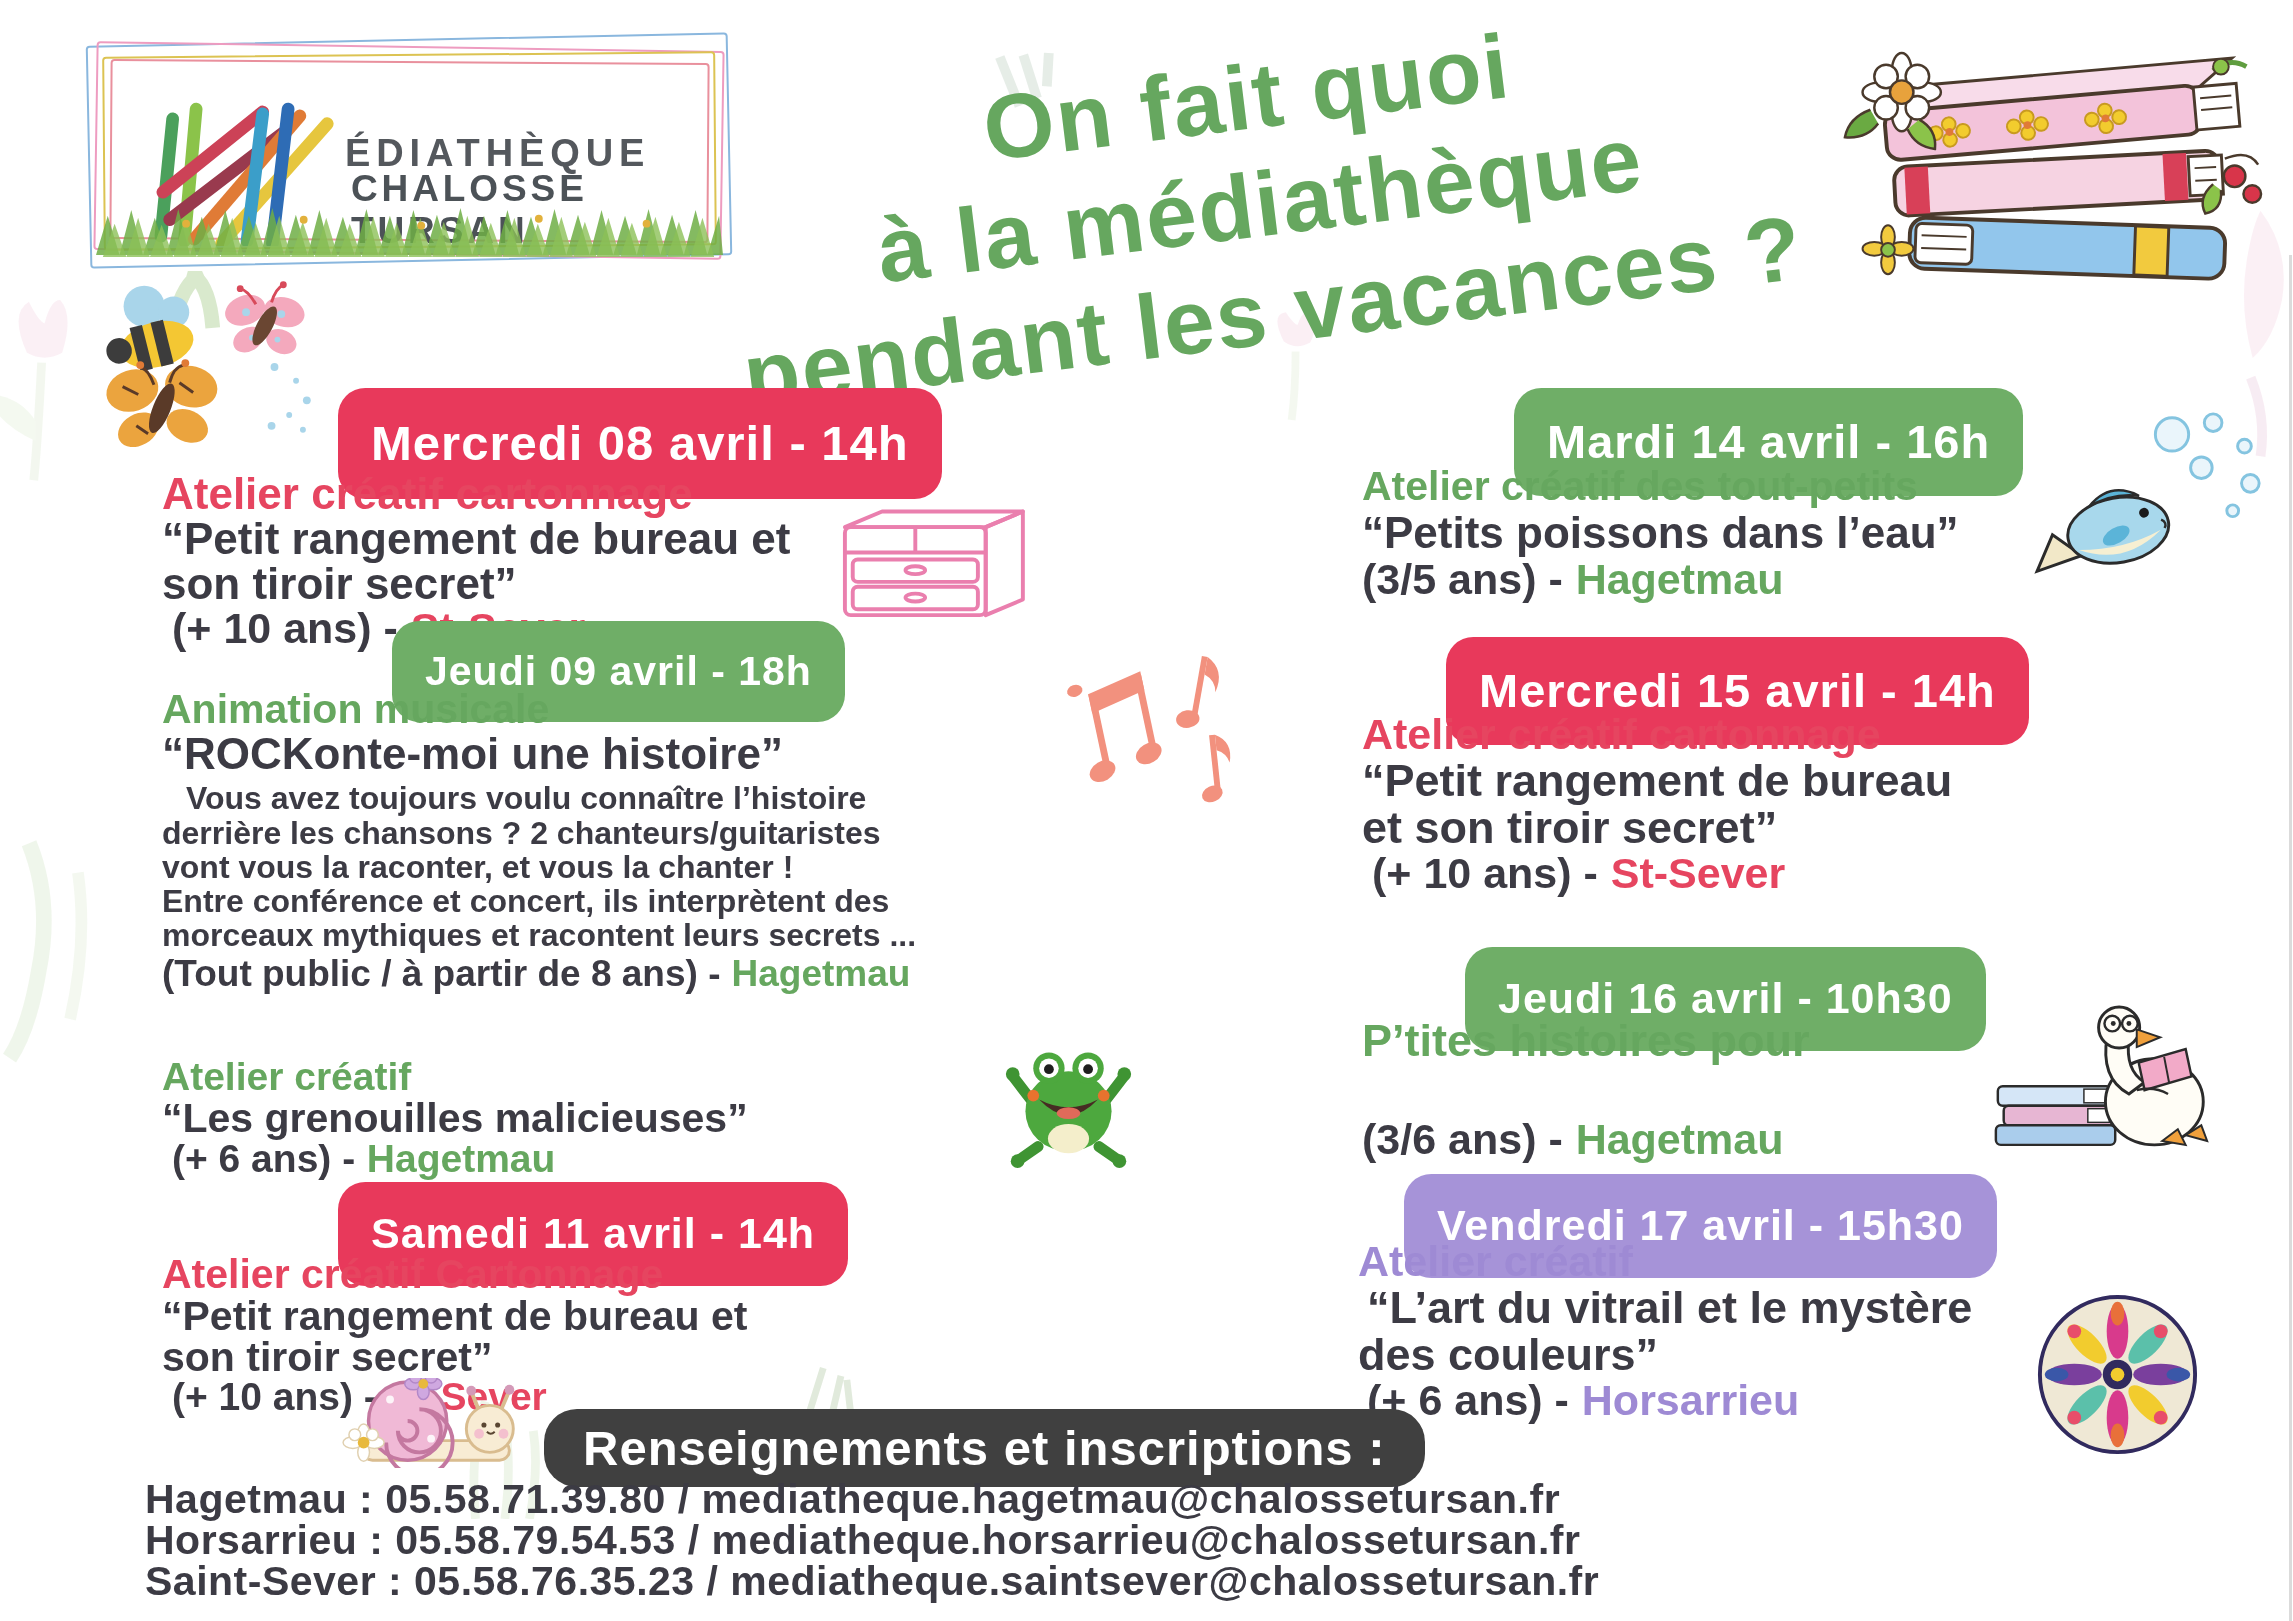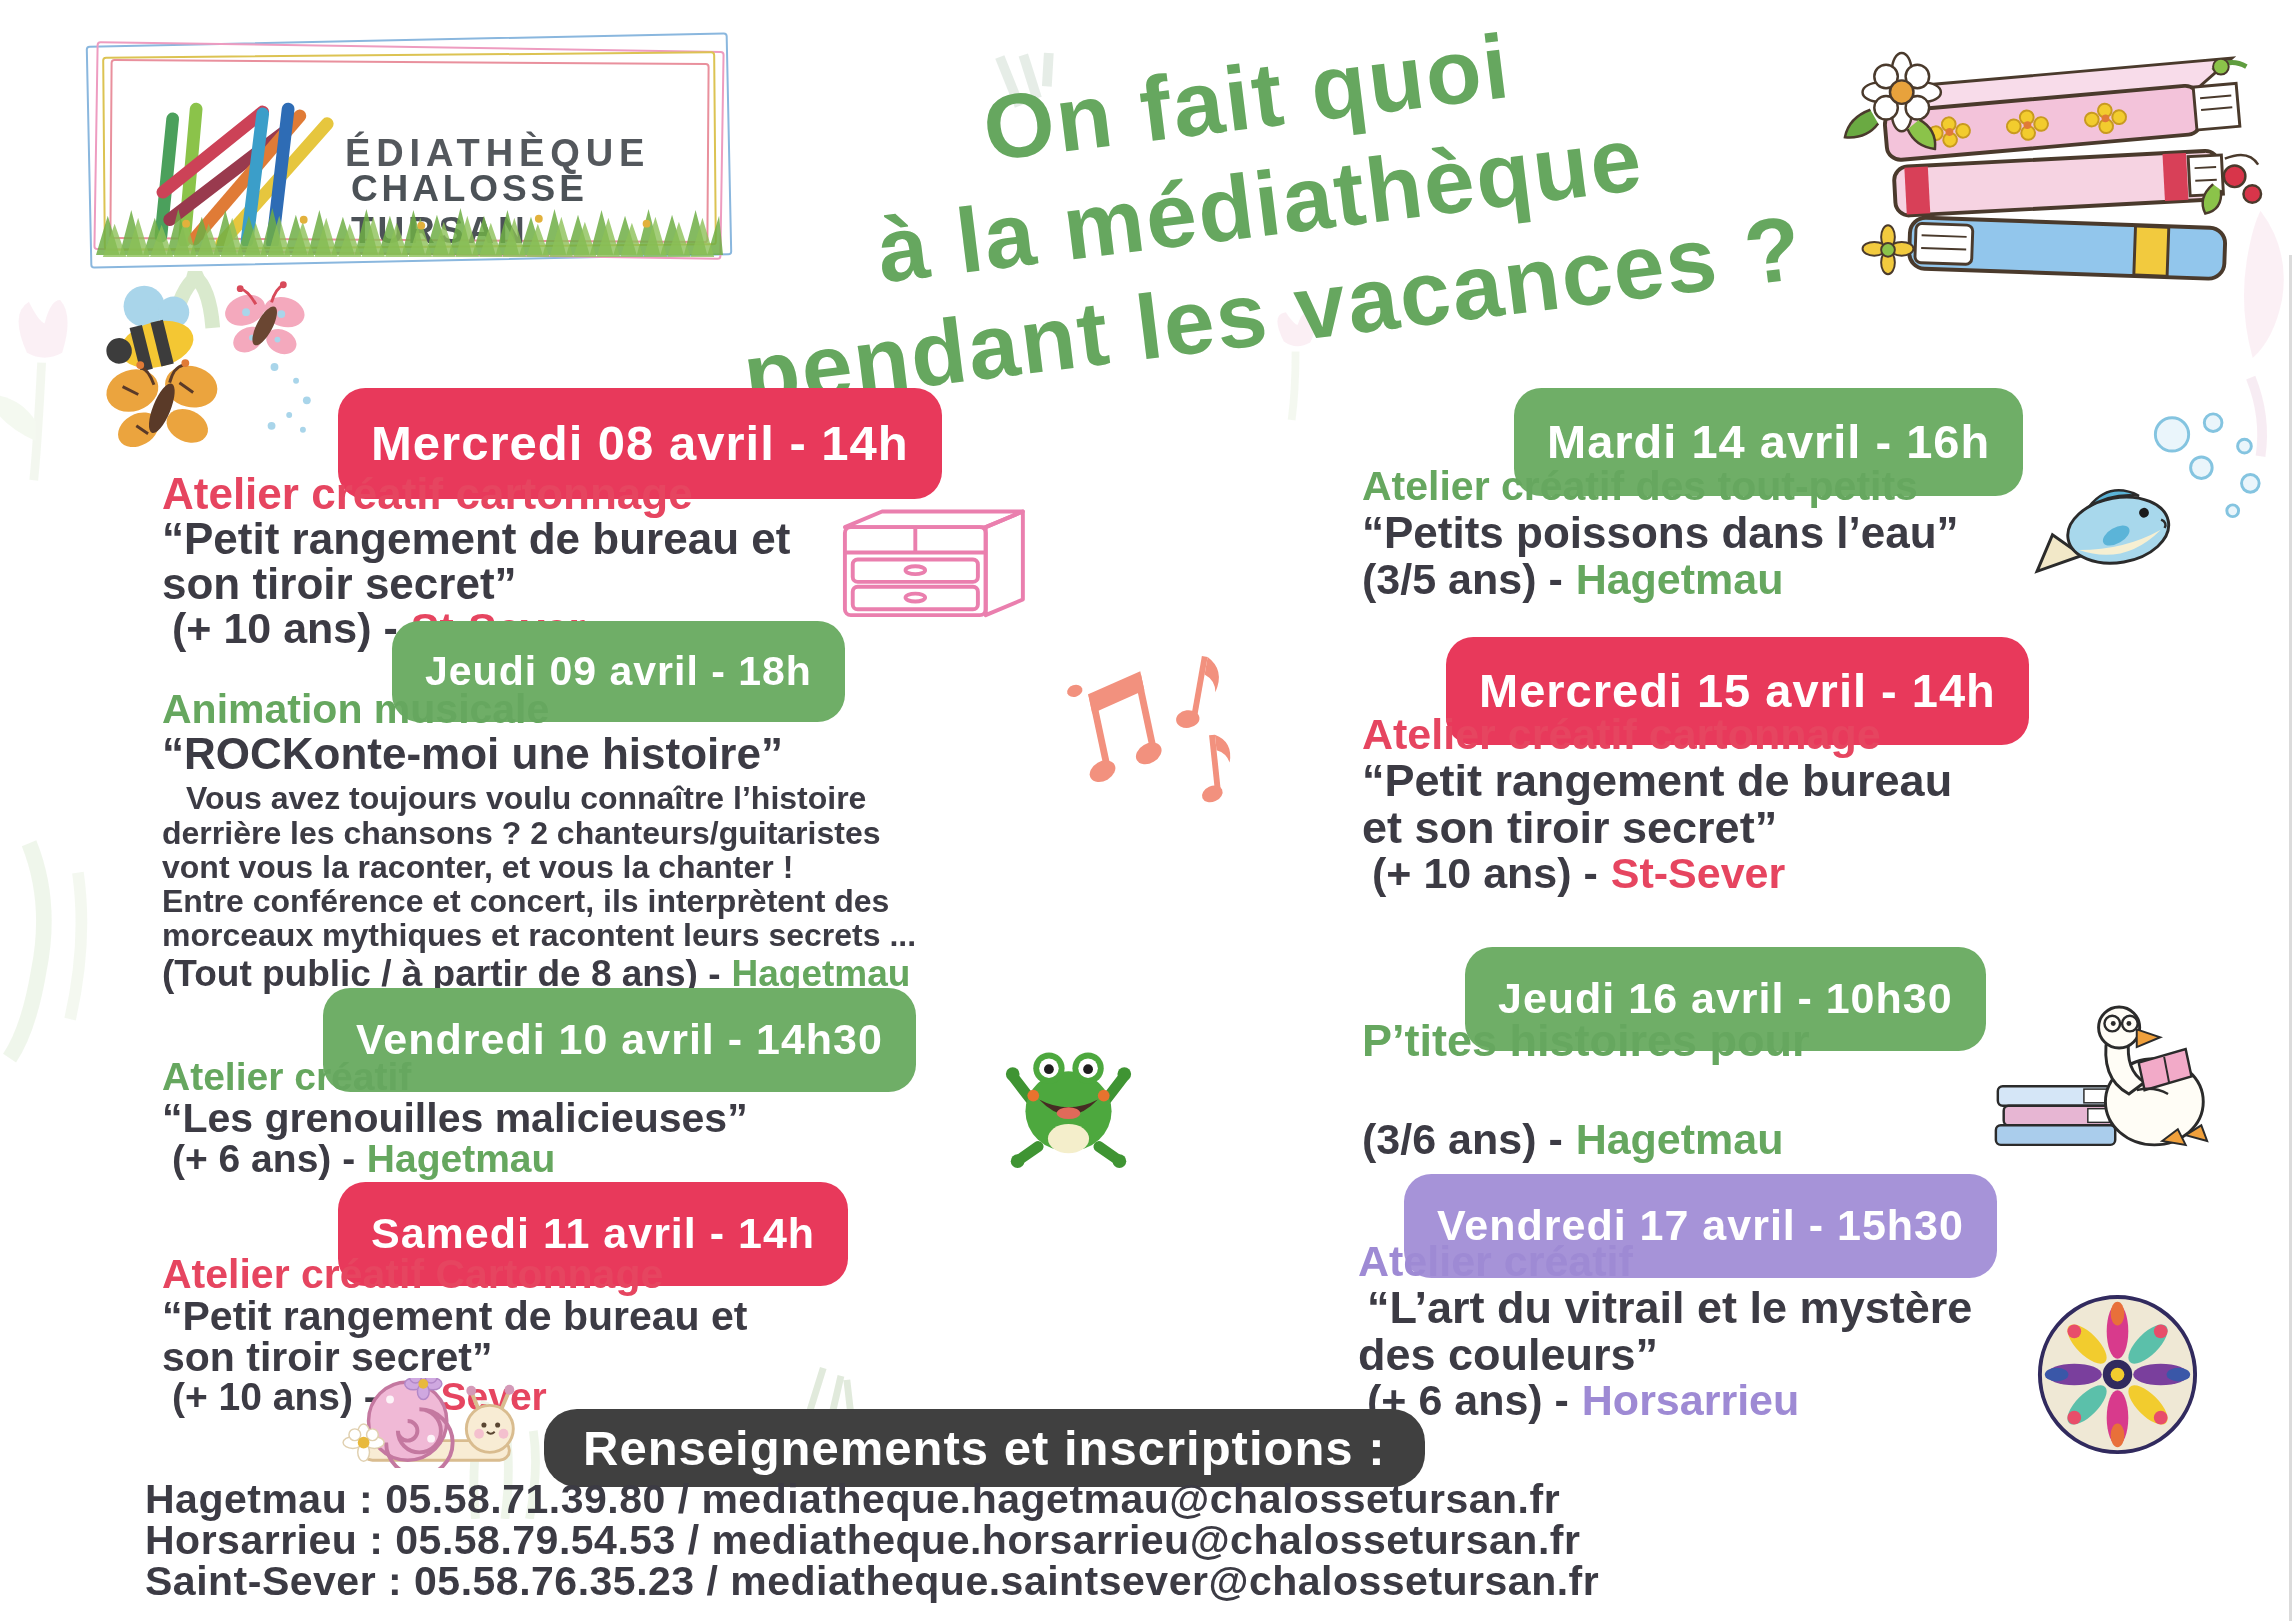--- a/index.html
+++ b/index.html
@@ -269,21 +269,20 @@
   </svg>
   <div class="row t-dark" style="left:162px;top:780px;font-size:32px;margin-left:24px;">Vous avez toujours voulu connaître l’histoire</div>
   <div class="row t-dark" style="left:162px;top:815px;font-size:32px;">derrière les chansons ? 2 chanteurs/guitaristes</div>
   <div class="row t-dark" style="left:162px;top:849px;font-size:32px;">vont vous la raconter, et vous la chanter !</div>
   <div class="row t-dark" style="left:162px;top:883px;font-size:32px;">Entre conférence et concert, ils interprètent des</div>
   <div class="row t-dark" style="left:162px;top:917px;font-size:32px;">morceaux mythiques et racontent leurs secrets ...</div>
   <div class="row" style="left:162px;top:953px;font-size:37px;">
     <span class="t-dark">(Tout public / à partir de 8 ans) -</span><span class="t-green loc">Hagetmau</span>
   </div>
 
-  <div class="badge bg-green" style="left:323px;top:988px;font-size:43px;">Vendredi 10 avril - 14h30</div>
   <div class="row t-green" style="left:162px;top:1055px;font-size:39px;">Atelier créatif</div>
   <div class="row t-dark" style="left:162px;top:1095px;font-size:41px;">“Les grenouilles malicieuses”</div>
   <div class="row" style="left:172px;top:1137px;font-size:39px;">
     <span class="t-dark">(+ 6 ans) -</span><span class="t-green loc">Hagetmau</span>
   </div>
   <svg class="abs" style="left:995px;top:1031px" width="147" height="139" viewBox="0 0 150 142">
     <g stroke="#3f9433" stroke-width="11" stroke-linecap="round">
       <line x1="38" y1="72" x2="18" y2="46"></line>
         <line x1="112" y1="72" x2="132" y2="46"></line>
       <line x1="44" y1="118" x2="24" y2="132"></line>

